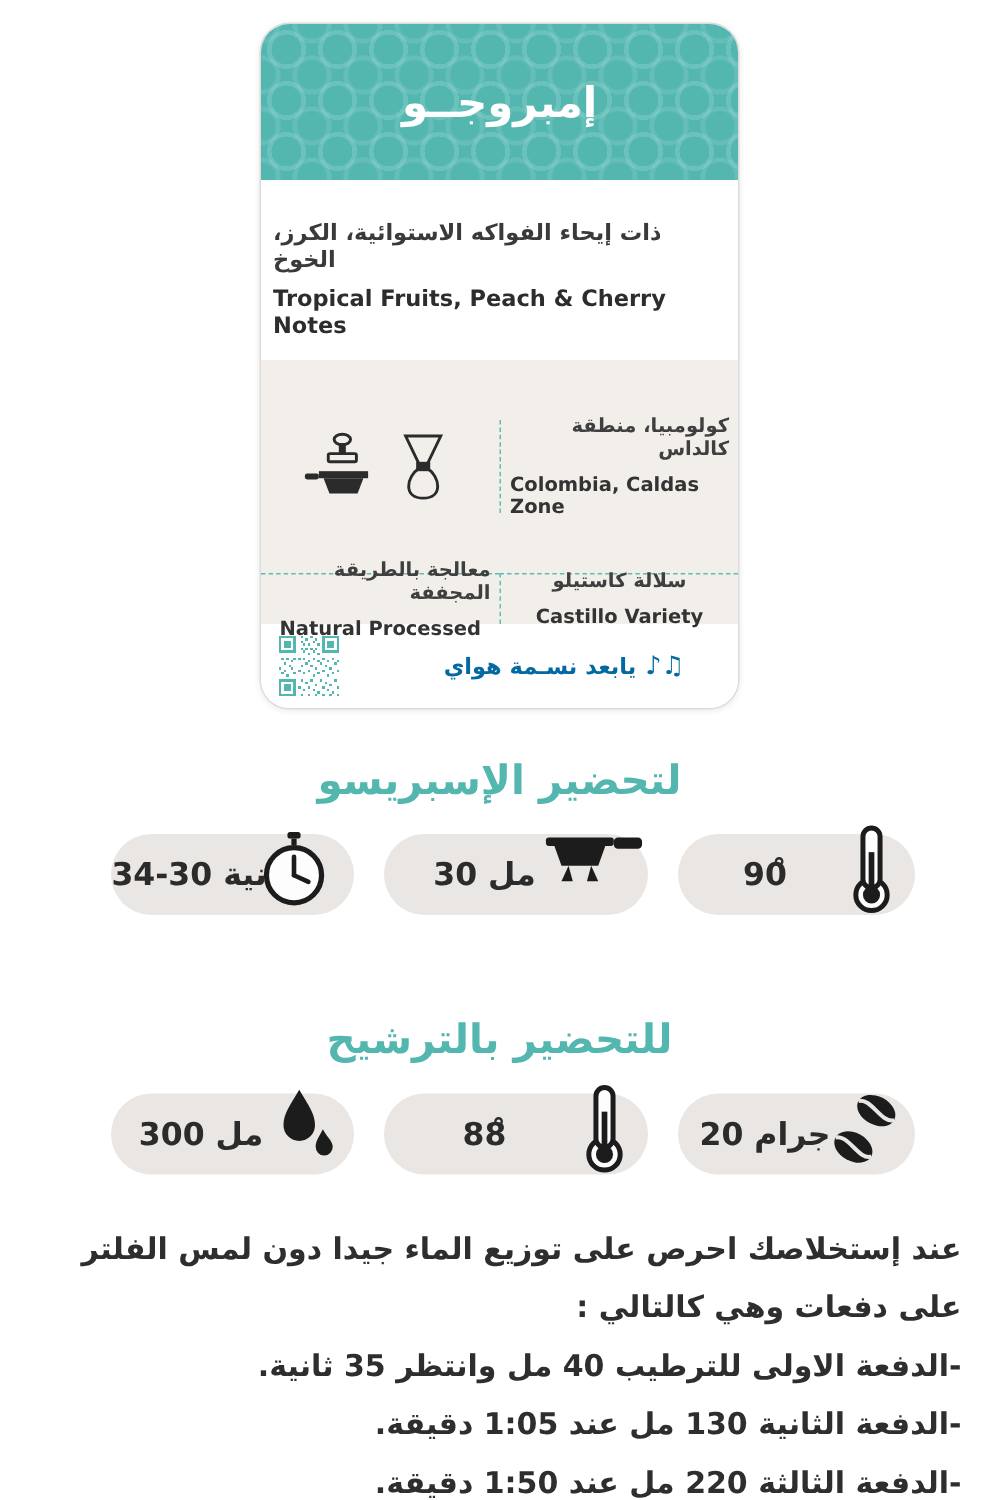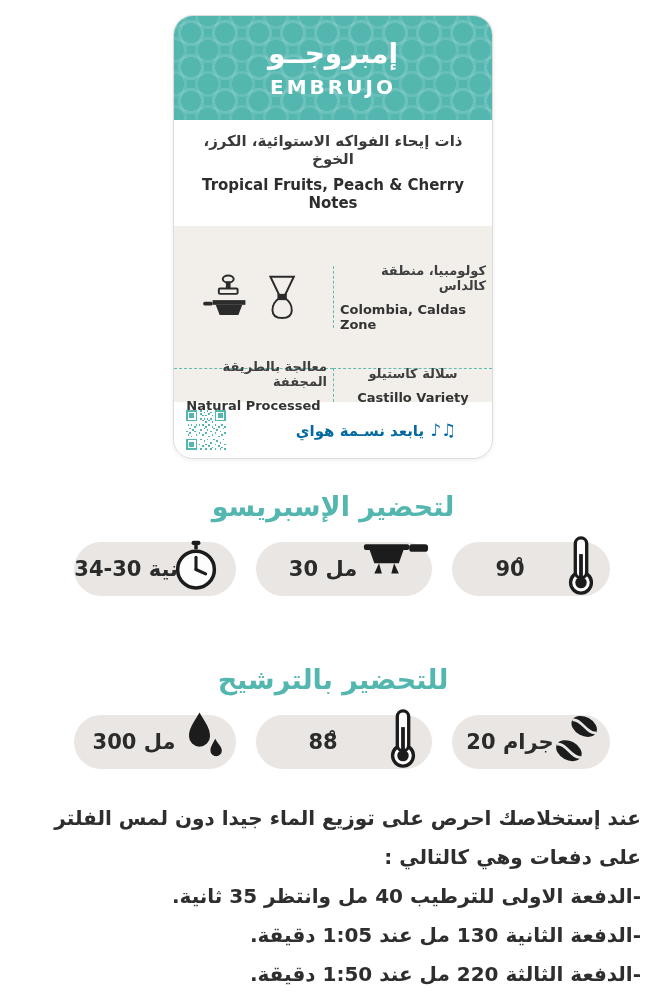--- a/index.html
+++ b/index.html
@@ -17,21 +17,21 @@
     background-color: #53b7b0;
     background-image:
       radial-gradient(circle, rgba(255,255,255,0) 10px, rgba(255,255,255,.14) 10px, rgba(255,255,255,.14) 13px, rgba(255,255,255,0) 13px),
       radial-gradient(circle, rgba(255,255,255,0) 10px, rgba(255,255,255,.10) 10px, rgba(255,255,255,.10) 13px, rgba(255,255,255,0) 13px);
     background-size: 34px 34px, 34px 34px;
     background-position: 0 0, 17px 17px;
   }
   .title-ar { color: #fff; font-size: 28px; font-weight: 700; direction: rtl; }
   .title-en { color: #fff; font-size: 20px; font-weight: 700; letter-spacing: 3px; }
 
-  .card-notes { padding: 12px 8px 14px; text-align: center; }
+  .card-notes { padding: 26px 8px 14px; text-align: left; }
   .notes-ar { direction: rtl; font-size: 15px; font-weight: 600; color: #3a3a3a; margin-bottom: 8px; }
   .notes-en { font-size: 15px; font-weight: 700; color: #2d2d2d; }
 
   .card-grid {
     display: grid; grid-template-columns: 1fr 1fr; grid-template-rows: 102px 74px;
     background: #f2efeb;
   }
   .cell { display: flex; flex-direction: column; align-items: center; justify-content: center; gap: 9px; padding: 6px; margin-top: 40px; }
   .cell-origin, .cell-variety { border-left: 1.5px dashed #5fbcb5; }
   .cell-process, .cell-variety { border-top: 1.5px dashed #5fbcb5; }
@@ -72,21 +72,20 @@
   .instructions p { margin: 0; font-size: 20px; font-weight: 600; line-height: 39px; }
 </style>
 </head>
 <body>
 
 <div class="page">
 
   <div class="card">
     <div class="card-header">
       <div class="title-ar">إمبروجــو</div>
-      <div class="title-en">EMBRUJO</div>
     </div>
 
     <div class="card-notes">
       <div class="notes-ar">ذات إيحاء الفواكه الاستوائية، الكرز، الخوخ</div>
       <div class="notes-en">Tropical Fruits, Peach &amp; Cherry Notes</div>
     </div>
 
     <div class="card-grid">
       <div class="cell cell-icons">
         <svg viewBox="0 0 130 64" width="126" height="62">

